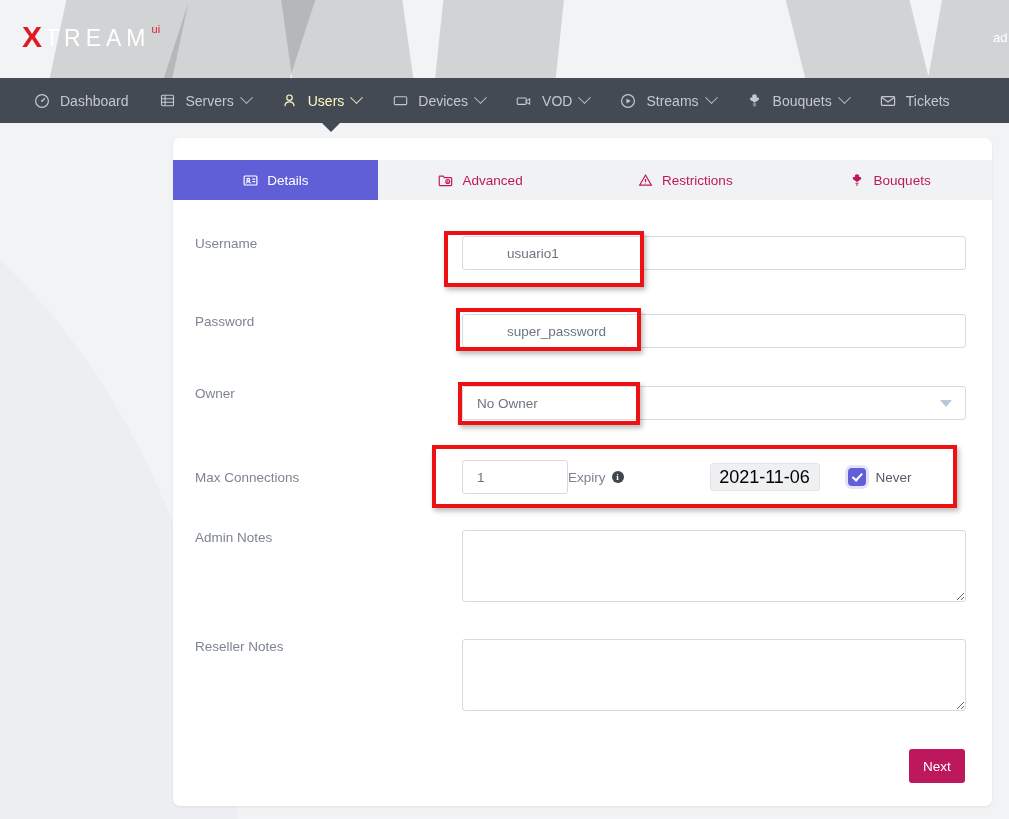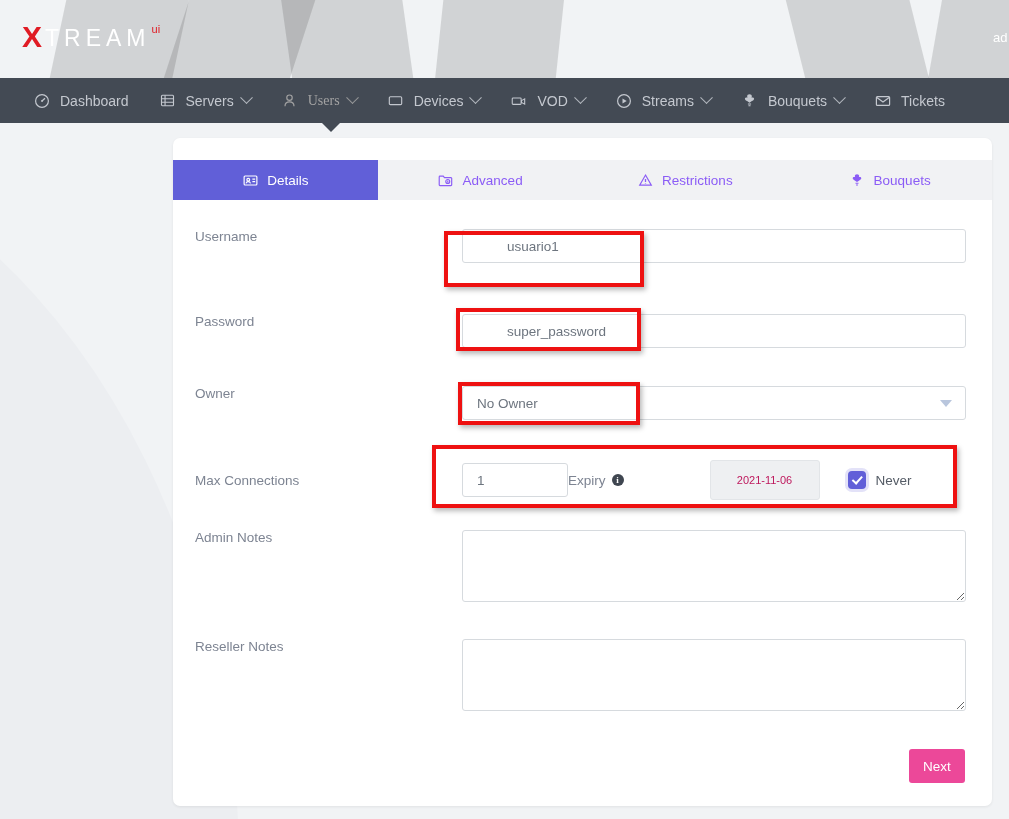--- a/index.html
+++ b/index.html
@@ -105,21 +105,21 @@
     display: flex;
     align-items: center;
     height: 45px;
     padding: 0 15px;
     color: #c4c8cf;
     font-size: 14px;
     white-space: nowrap;
     position: relative;
     cursor: pointer;
   }
-  .nav-item.active { color: #a3a3a3; font-family: Liberation Serif, serif; }
+  .nav-item.active { color: #fef9c3; }
   .nav-item .nav-ico {
     display: inline-flex;
     align-items: center;
     justify-content: center;
     width: 18px; height: 18px;
     margin-right: 9px;
     flex: 0 0 auto;
   }
   .nav-item .nav-ico svg { display: block; }
   .nav-caret {
@@ -165,21 +165,21 @@
     width: 819px; height: 40px;
     display: flex;
     background: #f1f2f4;
   }
   .tab {
     flex: 1 1 0;
     display: flex;
     align-items: center;
     justify-content: center;
     font-size: 13.5px;
-    color: #8b5cf6;
+    color: #be185d;
     cursor: pointer;
     height: 40px;
   }
   .tab.active {
     background: #615fd8;
     color: #ffffff;
   }
   .tab .tab-ico {
     display: inline-flex;
     align-items: center;
@@ -282,26 +282,26 @@
     color: #fff;
     font-size: 9px;
     line-height: 12px;
     text-align: center;
     margin-left: 6px;
     font-family: "Liberation Serif", serif;
     font-weight: bold;
   }
   #expiry-date {
     margin-left: 86px;
-    width: 110px; height: 40px;
+    width: 110px; height: 28px;
     border: 1px solid #e2e5e8;
     border-radius: 3px;
     background: #eef0f2;
-    color: #be185d;
-    font-size: 11px;
+    color: #000000;
+    font-size: 18px;
     font-family: "Liberation Sans", sans-serif;
     text-align: center;
     outline: none;
   }
   #never-wrap {
     display: flex;
     align-items: center;
     margin-left: 28px;
   }
   #never-box {
@@ -325,21 +325,21 @@
     margin-left: 10px;
     font-size: 13.5px;
     color: #555c66;
   }
 
   
   #next-button {
     position: absolute;
     right: 27px; top: 611px;
     width: 56px; height: 34px;
-    background: #ec4899;
+    background: #be185d;
     border: none;
     border-radius: 3px;
     color: #ffffff;
     font-size: 13.5px;
     font-family: "Liberation Sans", sans-serif;
     cursor: pointer;
   }
 
   
   .annot {
@@ -511,21 +511,21 @@
           <path d="M6.3 11.2h3.4v1.1H6.3zM6.9 13.1h2.2v1.1H6.9z"></path>
         </svg>
       </span>
       <span>Bouquets</span>
     </div>
 
   </div>
 
   <div id="form-area">
 
-    <div class="form-row" style="top:29px;">
+    <div class="form-row" style="top:36px;">
       <div class="form-label">Username</div>
       <input class="inp inp-wide" type="text" value="usuario1" style="">
     </div>
 
     <div class="form-row" style="top:114px;">
       <div class="form-label">Password</div>
       <input class="inp inp-wide" type="text" value="super_password" style="">
     </div>
 
     <div class="form-row" style="top:186px;">

